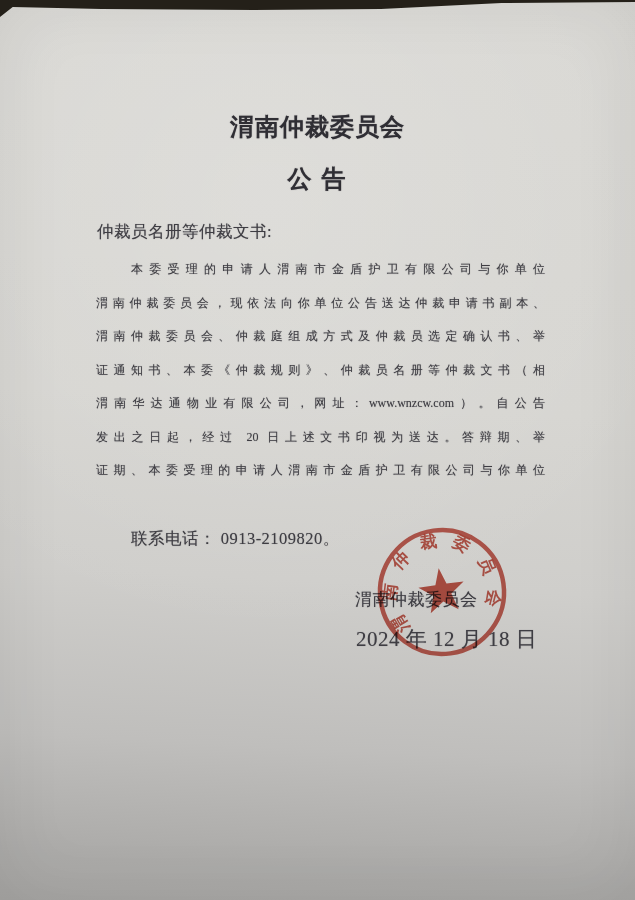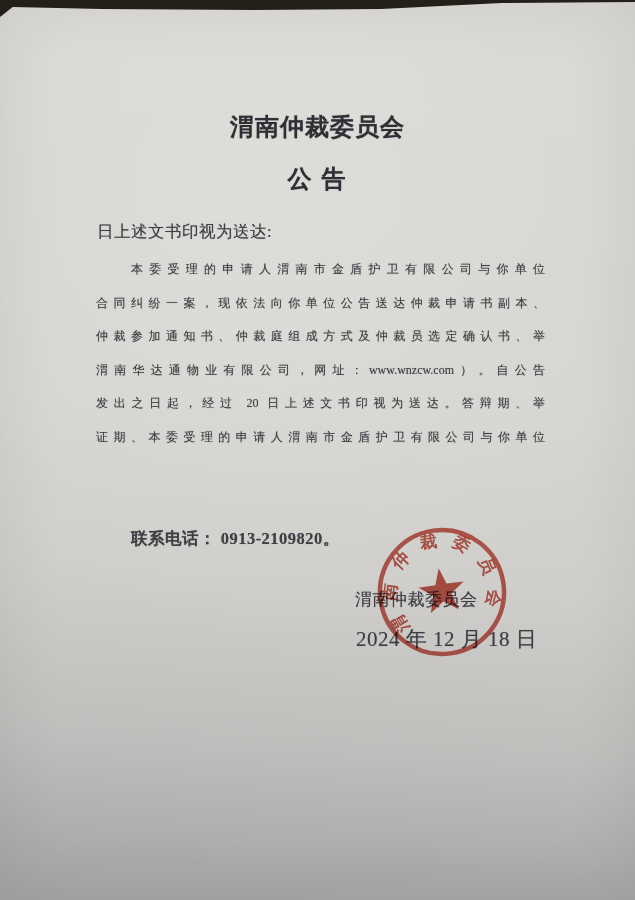--- a/index.html
+++ b/index.html
@@ -39,21 +39,21 @@
   }
   .body-block {
     position: absolute; left: 96px; top: 253px; width: 449px;
     font-size: 12px; line-height: 33.5px; 
   }
   .body-line { text-align: justify; text-align-last: justify; }
   .body-line.first { text-indent: 35px; }
   .body-line.last { text-align-last: left; }
   .contact {
     position: absolute; left: 96px; top: 522px; width: 449px;
-    font-size: 16.5px; line-height: 33.5px; text-indent: 35px; letter-spacing: 0.5px; font-weight: bold;
+    font-size: 16.5px; line-height: 33.5px; text-indent: 35px; letter-spacing: 0.5px;
   }
   .signature {
     position: absolute; left: 355px; top: 588px;
     font-size: 17px; letter-spacing: 0.5px;
   }
   .date-line {
     position: absolute; left: 356px; top: 625px;
     font-size: 21px; letter-spacing: 0.5px;
   }
   .seal {
@@ -74,26 +74,27 @@
 </style>
 </head>
 <body>
 
 <div class="photo">
   <div class="paper">
 
     <h1 class="doc-title">渭南仲裁委员会</h1>
     <h2 class="doc-subtitle">公  告</h2>
 
-    <div class="addressee ink">日上述文书印视为送达:</div>
+    <div class="addressee ink">仲裁员名册等仲裁文书:</div>
 
     <div class="body-block ink">
       <div class="body-line first">本委受理的申请人渭南市金盾护卫有限公司与你单位</div>
-      <div class="body-line">合同纠纷一案，现依法向你单位公告送达仲裁申请书副本、</div>
-      <div class="body-line">仲裁参加通知书、仲裁庭组成方式及仲裁员选定确认书、举</div>
+      <div class="body-line">渭南仲裁委员会，现依法向你单位公告送达仲裁申请书副本、</div>
+      <div class="body-line">渭南仲裁委员会、仲裁庭组成方式及仲裁员选定确认书、举</div>
+      <div class="body-line">证通知书、本委《仲裁规则》、仲裁员名册等仲裁文书（相</div>
       <div class="body-line">渭南华达通物业有限公司，网址：www.wnzcw.com）。自公告</div>
       <div class="body-line">发出之日起，经过 20 日上述文书印视为送达。答辩期、举</div>
       <div class="body-line">证期、本委受理的申请人渭南市金盾护卫有限公司与你单位</div>
     </div>
 
     <div class="contact ink">联系电话：  0913-2109820。</div>
 
     <div class="signature ink">渭南仲裁委员会</div>
     <div class="date-line ink">2024 年 12 月 18 日</div>
 

